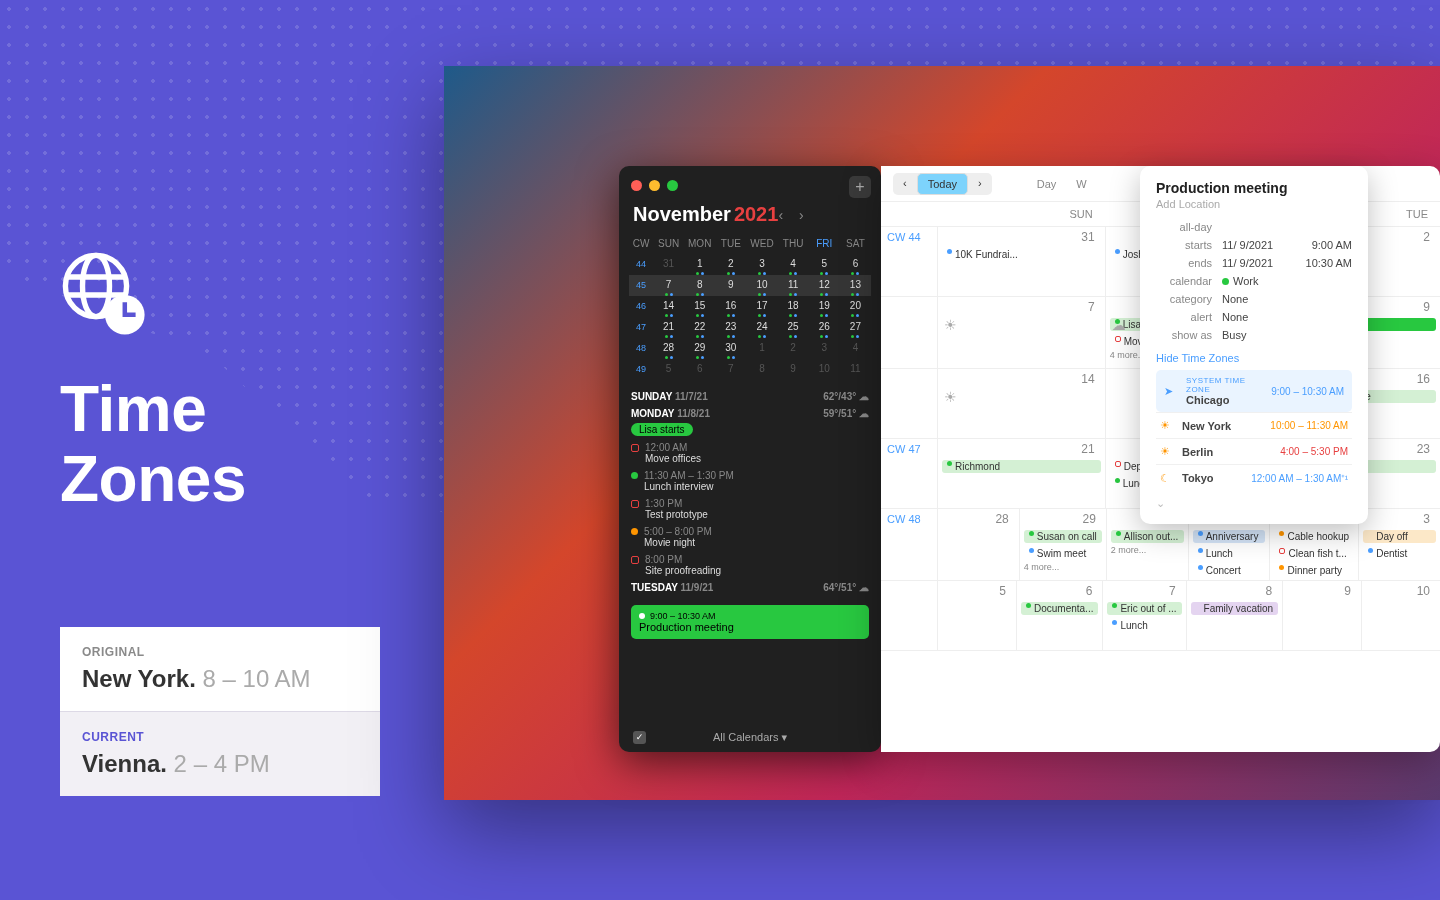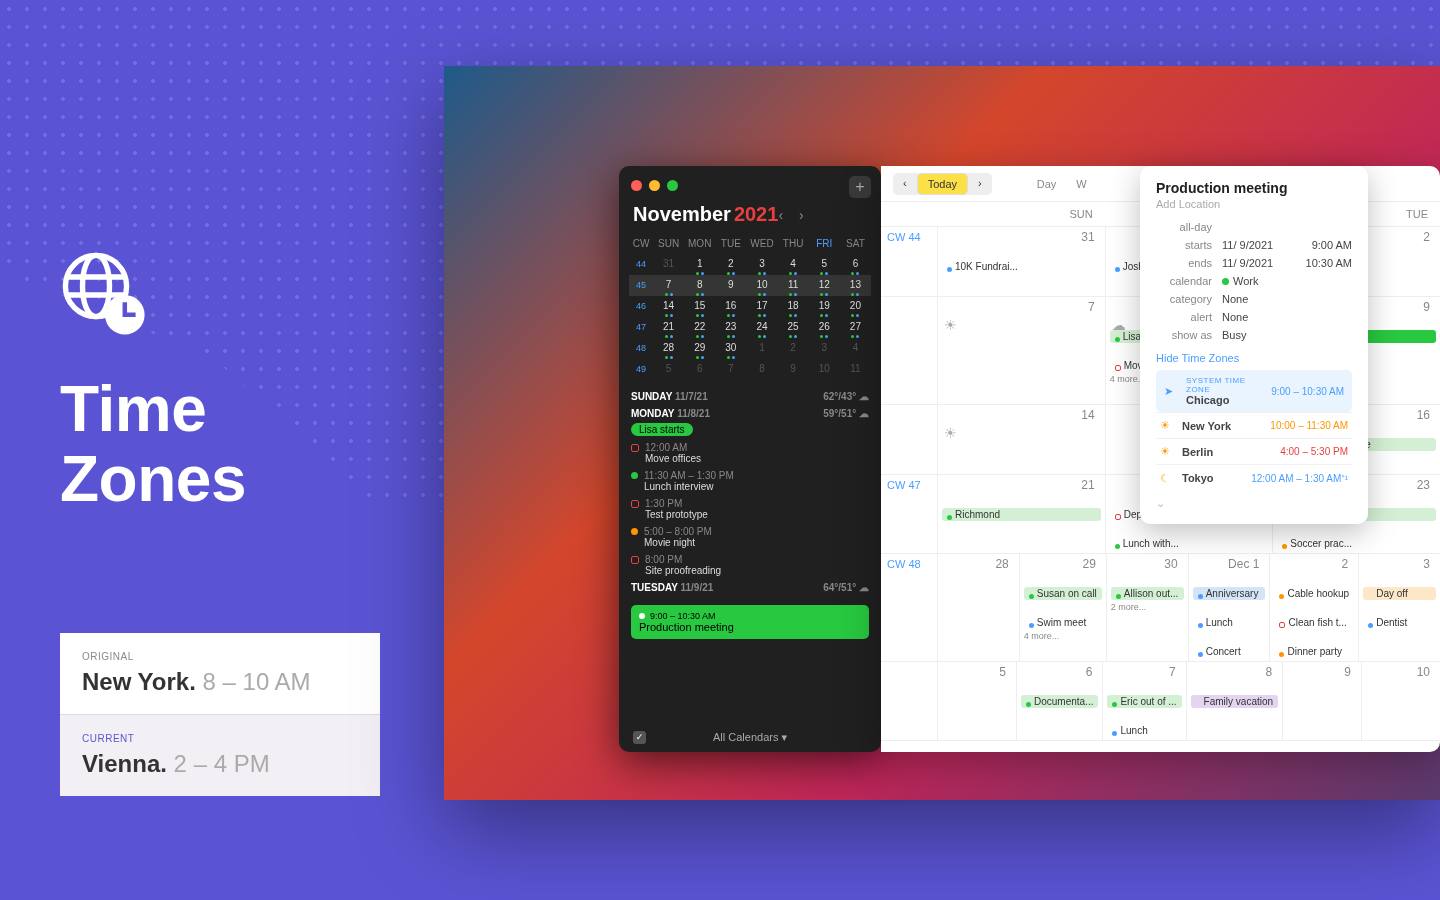--- a/index.html
+++ b/index.html
@@ -4,21 +4,21 @@
 <style>
 *{box-sizing:border-box;margin:0;padding:0;font-family:-apple-system,BlinkMacSystemFont,"Segoe UI",Helvetica,Arial,sans-serif}
 body{width:1440px;height:900px;overflow:hidden;background:#5a54d4;position:relative}
 .world-dots{position:absolute;inset:0;background-image:radial-gradient(rgba(255,255,255,.25) 2px,transparent 2px);background-size:18px 18px;opacity:.6;clip-path:polygon(0 0,100% 0,100% 75%,70% 75%,60% 55%,40% 60%,25% 55%,15% 40%,0 30%)}
 .hero{position:absolute;left:60px;top:250px;color:#fff}
 .hero-icon{width:90px;height:90px;margin-bottom:30px}
 .hero h1{font-size:64px;font-weight:600;line-height:1.1;letter-spacing:-.5px}
 .cards{position:absolute;left:60px;bottom:104px;width:320px}
 .card{background:#fff;padding:18px 22px}
 .card+.card{background:#f2f0f5;border-top:1px solid #ddd9e6}
-.card .lbl{font-size:10px;font-weight:400;letter-spacing:.5px;color:#8a8a8a;margin-bottom:6px}
+.card .lbl{font-size:12px;font-weight:700;letter-spacing:.5px;color:#8a8a8a;margin-bottom:6px}
 .card.cur .lbl{color:#5a54d4}
 .card .val{font-size:24px;font-weight:600;color:#333}
 .card .val .t{color:#aaa;font-weight:500}
 .screenshot{position:absolute;left:444px;top:66px;width:996px;height:734px;background:linear-gradient(135deg,#1e5a8a 0%,#d4462b 35%,#c02659 65%,#5a3a6e 100%);box-shadow:0 30px 80px rgba(0,0,0,.4)}
 .dark-cal{position:absolute;left:175px;top:100px;width:262px;height:586px;background:#202020;border-radius:10px;box-shadow:0 10px 40px rgba(0,0,0,.6);color:#ddd;padding:10px 0;font-size:11px}
 .traffic{display:flex;gap:7px;padding:4px 12px}
 .traffic span{width:11px;height:11px;border-radius:50%}
 .tr{background:#ff5f57}.ty{background:#febc2e}.tg{background:#28c840}
 .plus{position:absolute;right:10px;top:10px;width:22px;height:22px;background:#3a3a3a;border-radius:5px;color:#aaa;display:flex;align-items:center;justify-content:center;font-size:16px}
 .dc-head{padding:8px 14px;display:flex;align-items:center;}
@@ -47,30 +47,30 @@
 .ev .tx .nm{color:#ddd}
 .sel-ev{background:#28c840;margin:6px 12px;border-radius:5px;padding:6px 8px;color:#000}
 .sel-ev .tm{font-size:9px;display:flex;align-items:center;gap:5px}
 .sel-ev .tm::before{content:"";width:6px;height:6px;border-radius:50%;background:#fff}
 .dc-foot{position:absolute;bottom:8px;left:0;right:0;text-align:center;color:#aaa;font-size:11px}
 .dc-foot .chk{position:absolute;left:14px;width:13px;height:13px;background:#555;border-radius:3px;color:#fff;font-size:9px;line-height:13px}
 .light-cal{position:absolute;left:437px;top:100px;width:559px;height:586px;background:#fff;border-radius:0 10px 10px 0;box-shadow:0 10px 40px rgba(0,0,0,.3);font-size:11px;color:#333;overflow:hidden}
 .lc-top{height:36px;display:flex;align-items:center;padding:0 12px;gap:8px;border-bottom:1px solid #eee}
 .seg{display:flex;background:#eee;border-radius:5px;overflow:hidden}
 .seg span{padding:4px 10px;cursor:pointer}
-.seg .today{background:#fde047;border:1px solid #ddd;border-radius:5px}
+.seg .today{background:#7dd3fc;border:1px solid #ddd;border-radius:5px}
 .vtabs{margin-left:29px;display:flex;gap:4px;color:#888}
 .vtabs span{padding:4px 8px}
 .lc-dayh{display:grid;grid-template-columns:56px repeat(3,1fr);text-align:right;padding:6px 0;font-size:11px;color:#888;border-bottom:1px solid #eee}
 .lc-dayh div{padding-right:12px}
 .lc-week{display:grid;grid-template-columns:56px repeat(3,1fr);border-bottom:1px solid #eee;min-height:70px;position:relative}
 .lc-week .cw{color:#4a9eff;font-size:11px;padding:4px 6px}
 .lc-week .cell{border-left:1px solid #eee;padding:3px 4px;position:relative}
 .lc-week .dn{text-align:right;font-size:12px;color:#888;padding-right:6px}
-.chip{font-size:10px;padding:1px 5px;border-radius:3px;margin-top:16px;white-space:nowrap;overflow:hidden;text-overflow:ellipsis;display:flex;align-items:flex-end;gap:3px}
+.chip{font-size:10px;padding:1px 5px;border-radius:3px;margin-top:4px;white-space:nowrap;overflow:hidden;text-overflow:ellipsis;display:flex;align-items:flex-start;gap:3px}
 .chip.g{background:#d4f0d4}.chip.b{background:#d4e4f7}.chip.y{background:#fce8c8}.chip.p{background:#e4d4f0}
 .chip .cd{width:5px;height:5px;border-radius:50%;flex-shrink:0}
 .cd.g{background:#28c840}.cd.b{background:#4a9eff}.cd.o{background:#ff9500}.cd.r{border:1px solid #e74040;background:none;border-radius:2px;width:6px;height:6px}
 .more{font-size:9px;color:#888;margin-top:2px}
 .wx{position:absolute;left:6px;top:20px;font-size:14px;color:#aaa}
 .popover{position:absolute;left:696px;top:100px;width:228px;background:#fff;border-radius:10px;box-shadow:0 8px 30px rgba(0,0,0,.25);padding:14px 16px;font-size:11px;color:#444}
 .popover h3{font-size:14px;font-weight:600;color:#222;margin-bottom:2px}
 .popover .sub{color:#aaa;margin-bottom:8px}
 .popover .row{display:flex;justify-content:space-between;align-items:center;padding:3px 0}
 .popover .row .k{color:#888;text-align:right;width:56px}

